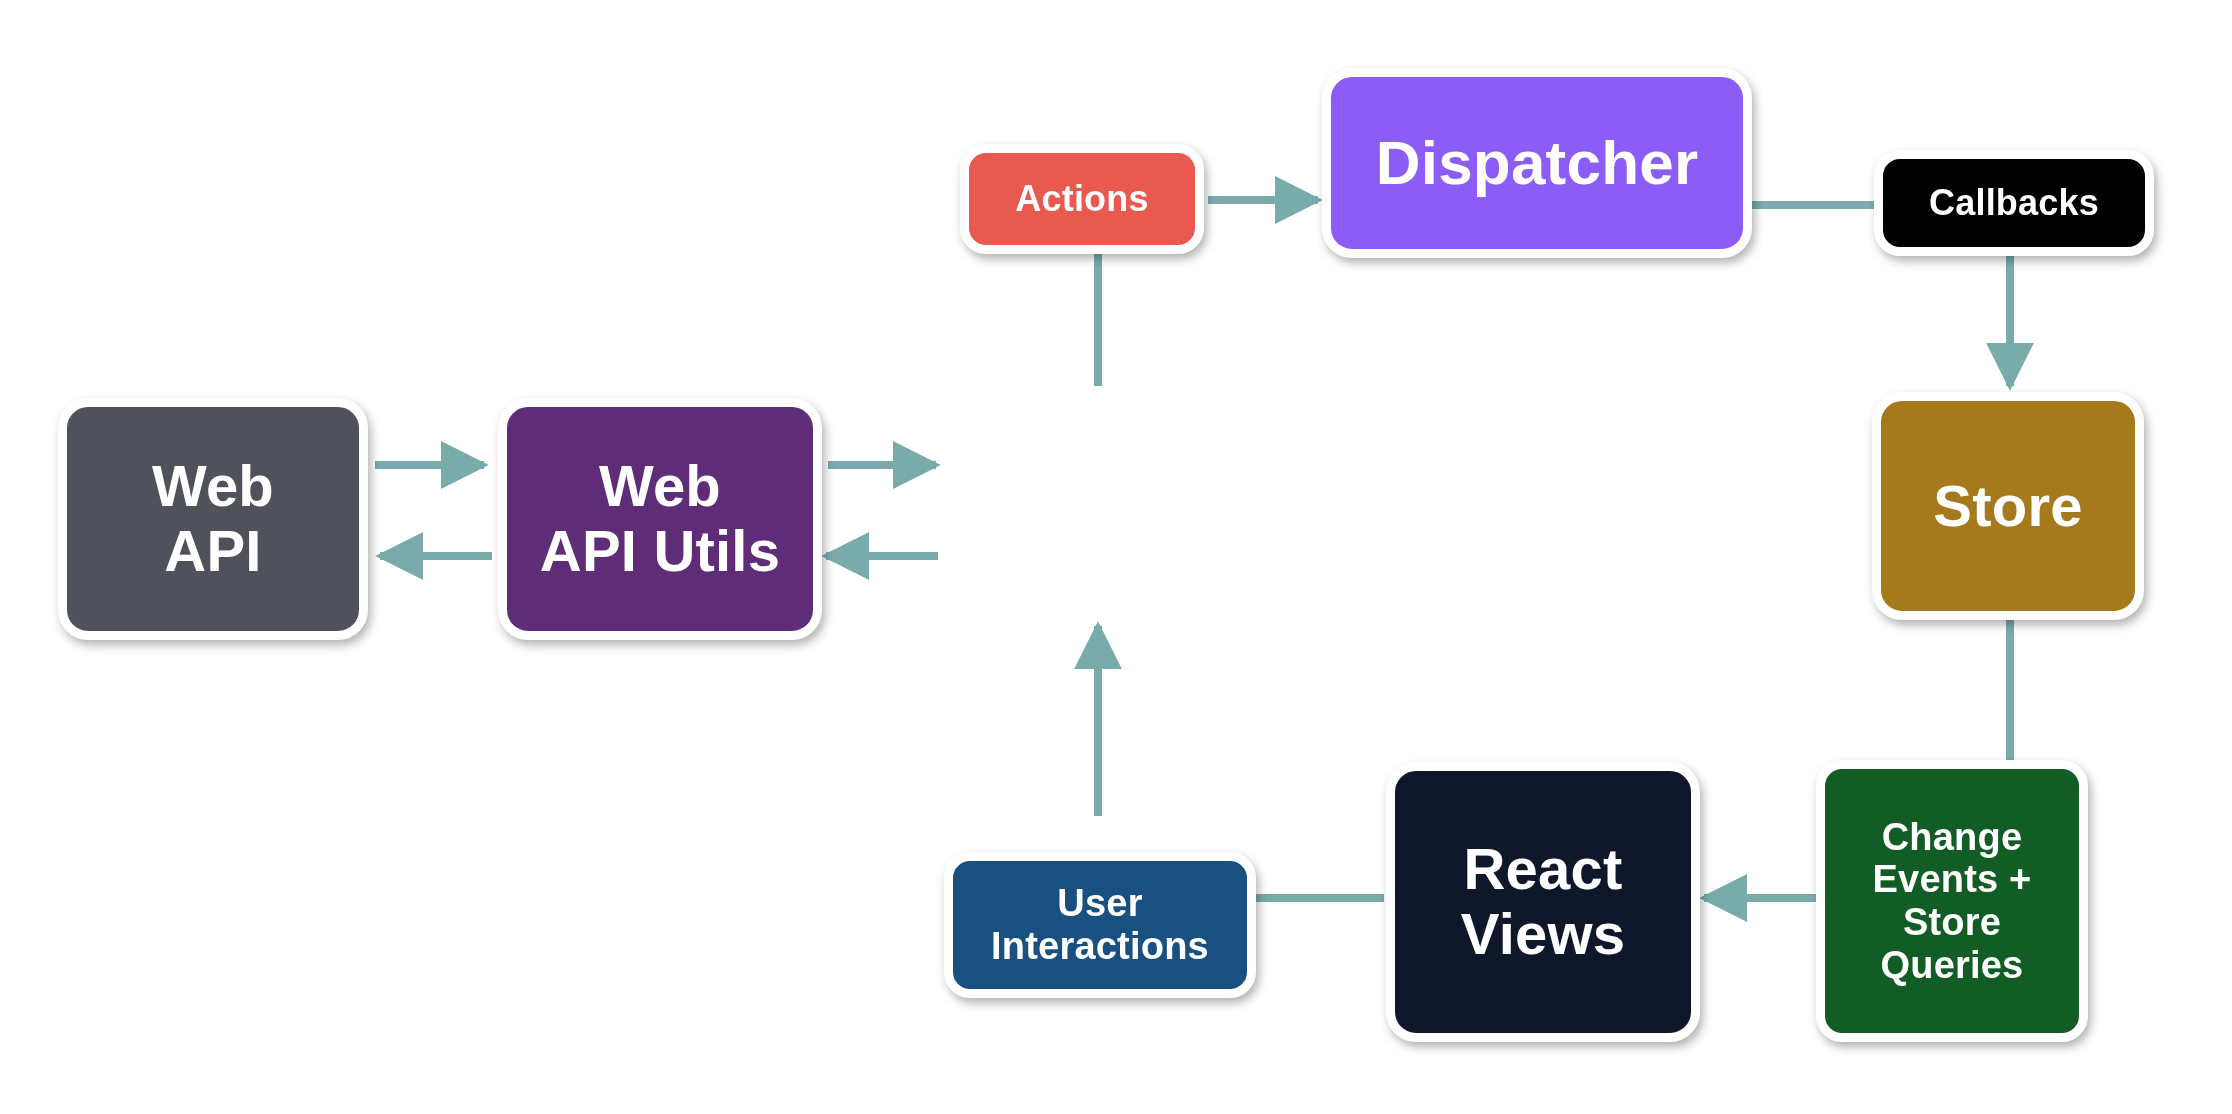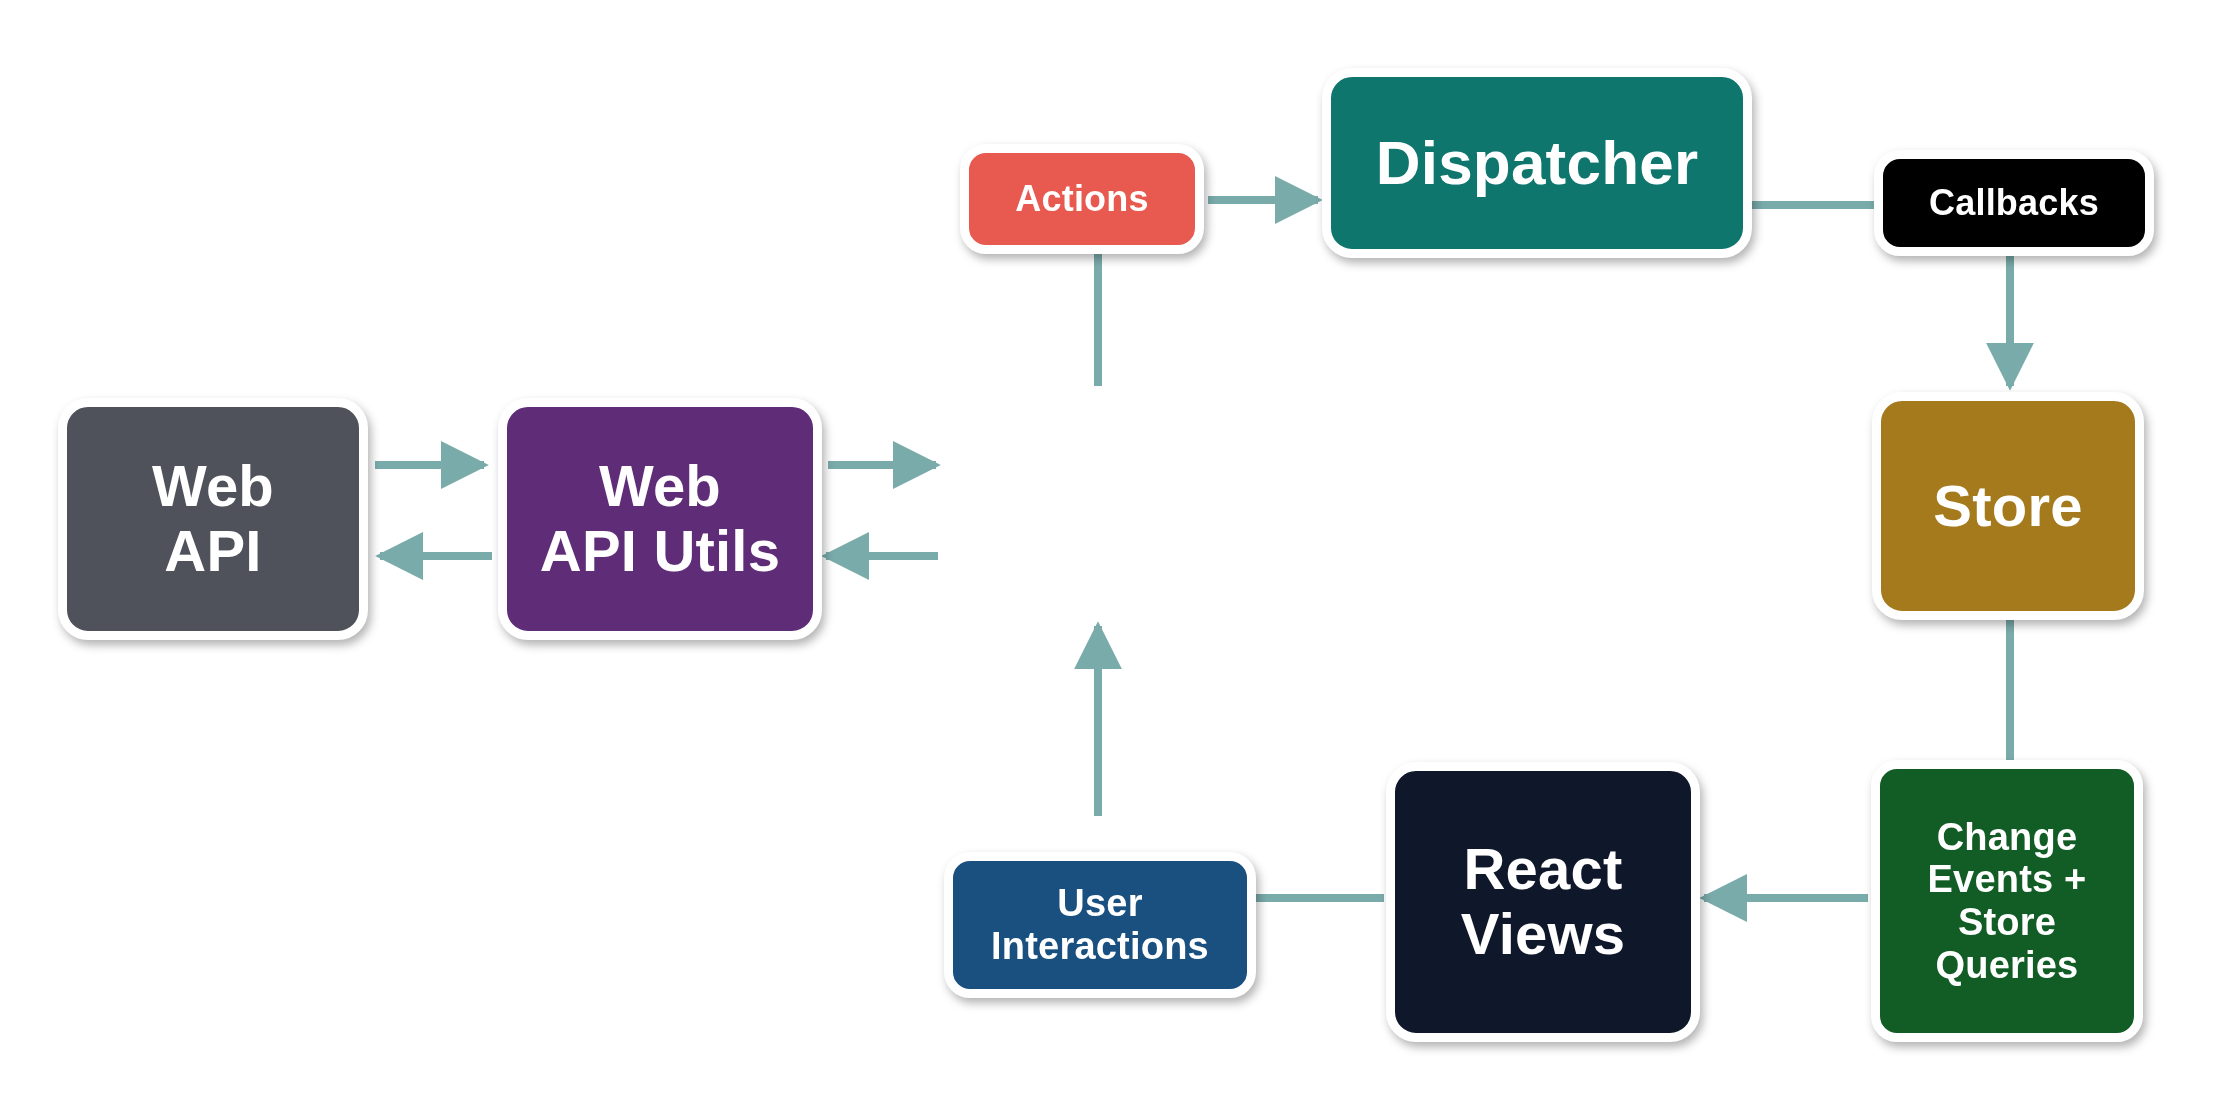--- a/index.html
+++ b/index.html
@@ -53,21 +53,21 @@
     font-size: 36px;
   }
   
   #node-web-api         { left: 58px;   top: 398px;  width: 310px;  height: 242px; font-size: 58px; }
   #node-web-api-utils   { left: 498px;  top: 398px;  width: 324px;  height: 242px; font-size: 58px; }
   #node-action-creators { left: 944px;  top: 388px;  width: 312px;  height: 228px; font-size: 58px; }
   #node-actions         { left: 960px;  top: 144px;  width: 244px;  height: 110px; }
   #node-dispatcher      { left: 1322px; top: 68px;   width: 430px;  height: 190px; font-size: 62px; }
   #node-callbacks       { left: 1874px; top: 150px;  width: 280px;  height: 106px; }
   #node-store           { left: 1872px; top: 392px;  width: 272px;  height: 228px; font-size: 58px; }
-  #node-change-events   { left: 1871px; top: 760px;  width: 272px;  height: 282px; font-size: 38px; border-radius: 26px; }
+  #node-change-events   { left: 1816px; top: 760px;  width: 272px;  height: 282px; font-size: 38px; border-radius: 26px; }
   #node-react-views     { left: 1386px; top: 762px;  width: 314px;  height: 280px; font-size: 58px; }
   #node-user-interactions { left: 944px; top: 852px; width: 312px;  height: 146px; font-size: 38px; border-radius: 26px; }
 </style>
 </head>
 <body>
 
 <div id="stage" style="background-color: rgb(255, 255, 255);">
 
   <svg id="edges" viewBox="0 0 2232 1114" width="2232" height="1114" xmlns="http://www.w3.org/2000/svg">
     <defs>
@@ -109,21 +109,21 @@
   <div class="node" id="node-web-api-utils" style="background-color: rgb(95, 45, 119);">
     <span class="label">Web
 API Utils</span>
   </div>
 
 
   <div class="node pill" id="node-actions" style="background-color: rgb(232, 89, 79);">
     <span class="label">Actions</span>
   </div>
 
-  <div class="node" id="node-dispatcher" style="background-color: #0f766e;">
+  <div class="node" id="node-dispatcher" style="background-color: #8b5cf6;">
     <span class="label">Dispatcher</span>
   </div>
 
   <div class="node pill" id="node-callbacks" style="background-color: #000000;">
     <span class="label">Callbacks</span>
   </div>
 
   <div class="node" id="node-store" style="background-color: rgb(164, 122, 28);">
     <span class="label">Store</span>
   </div>

